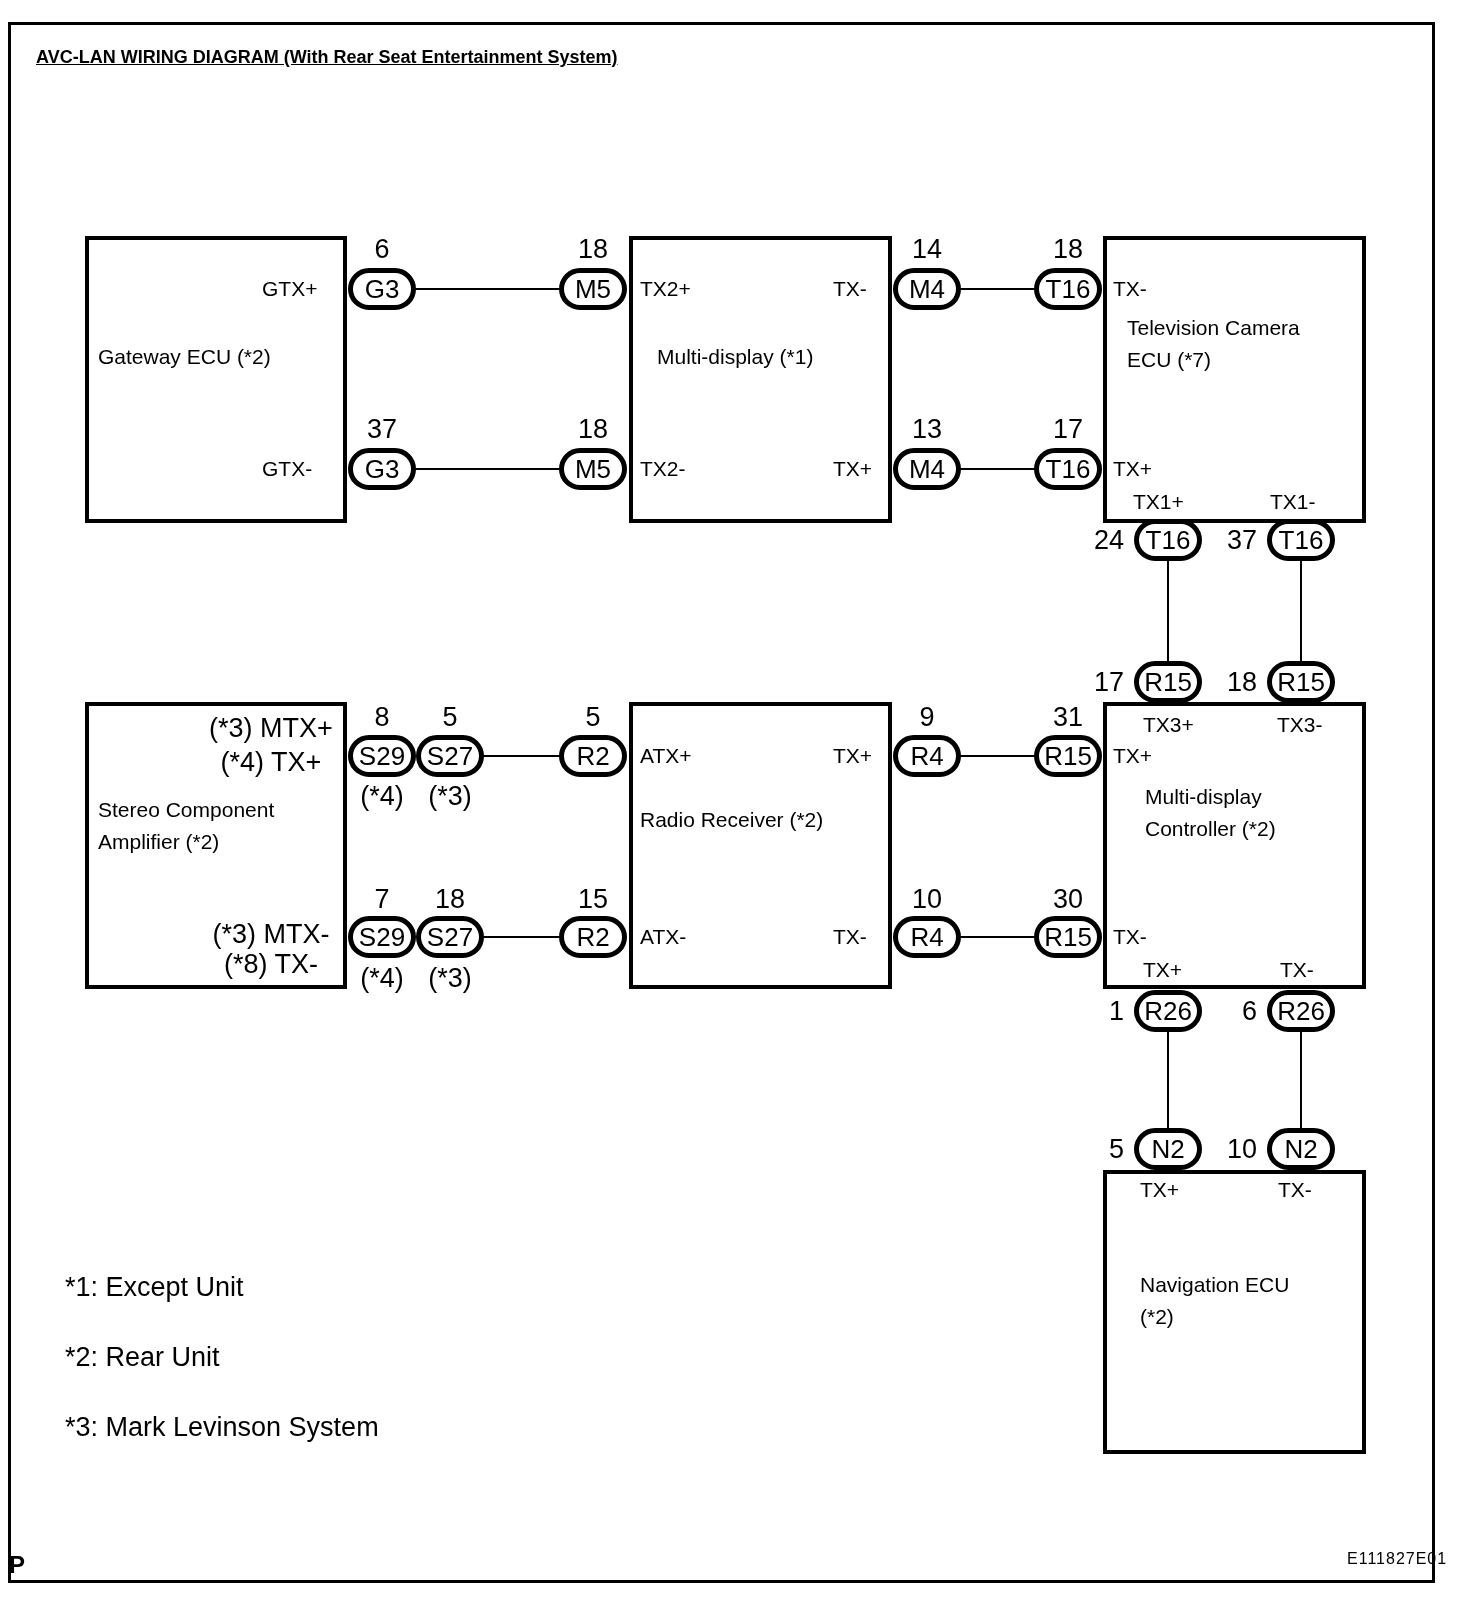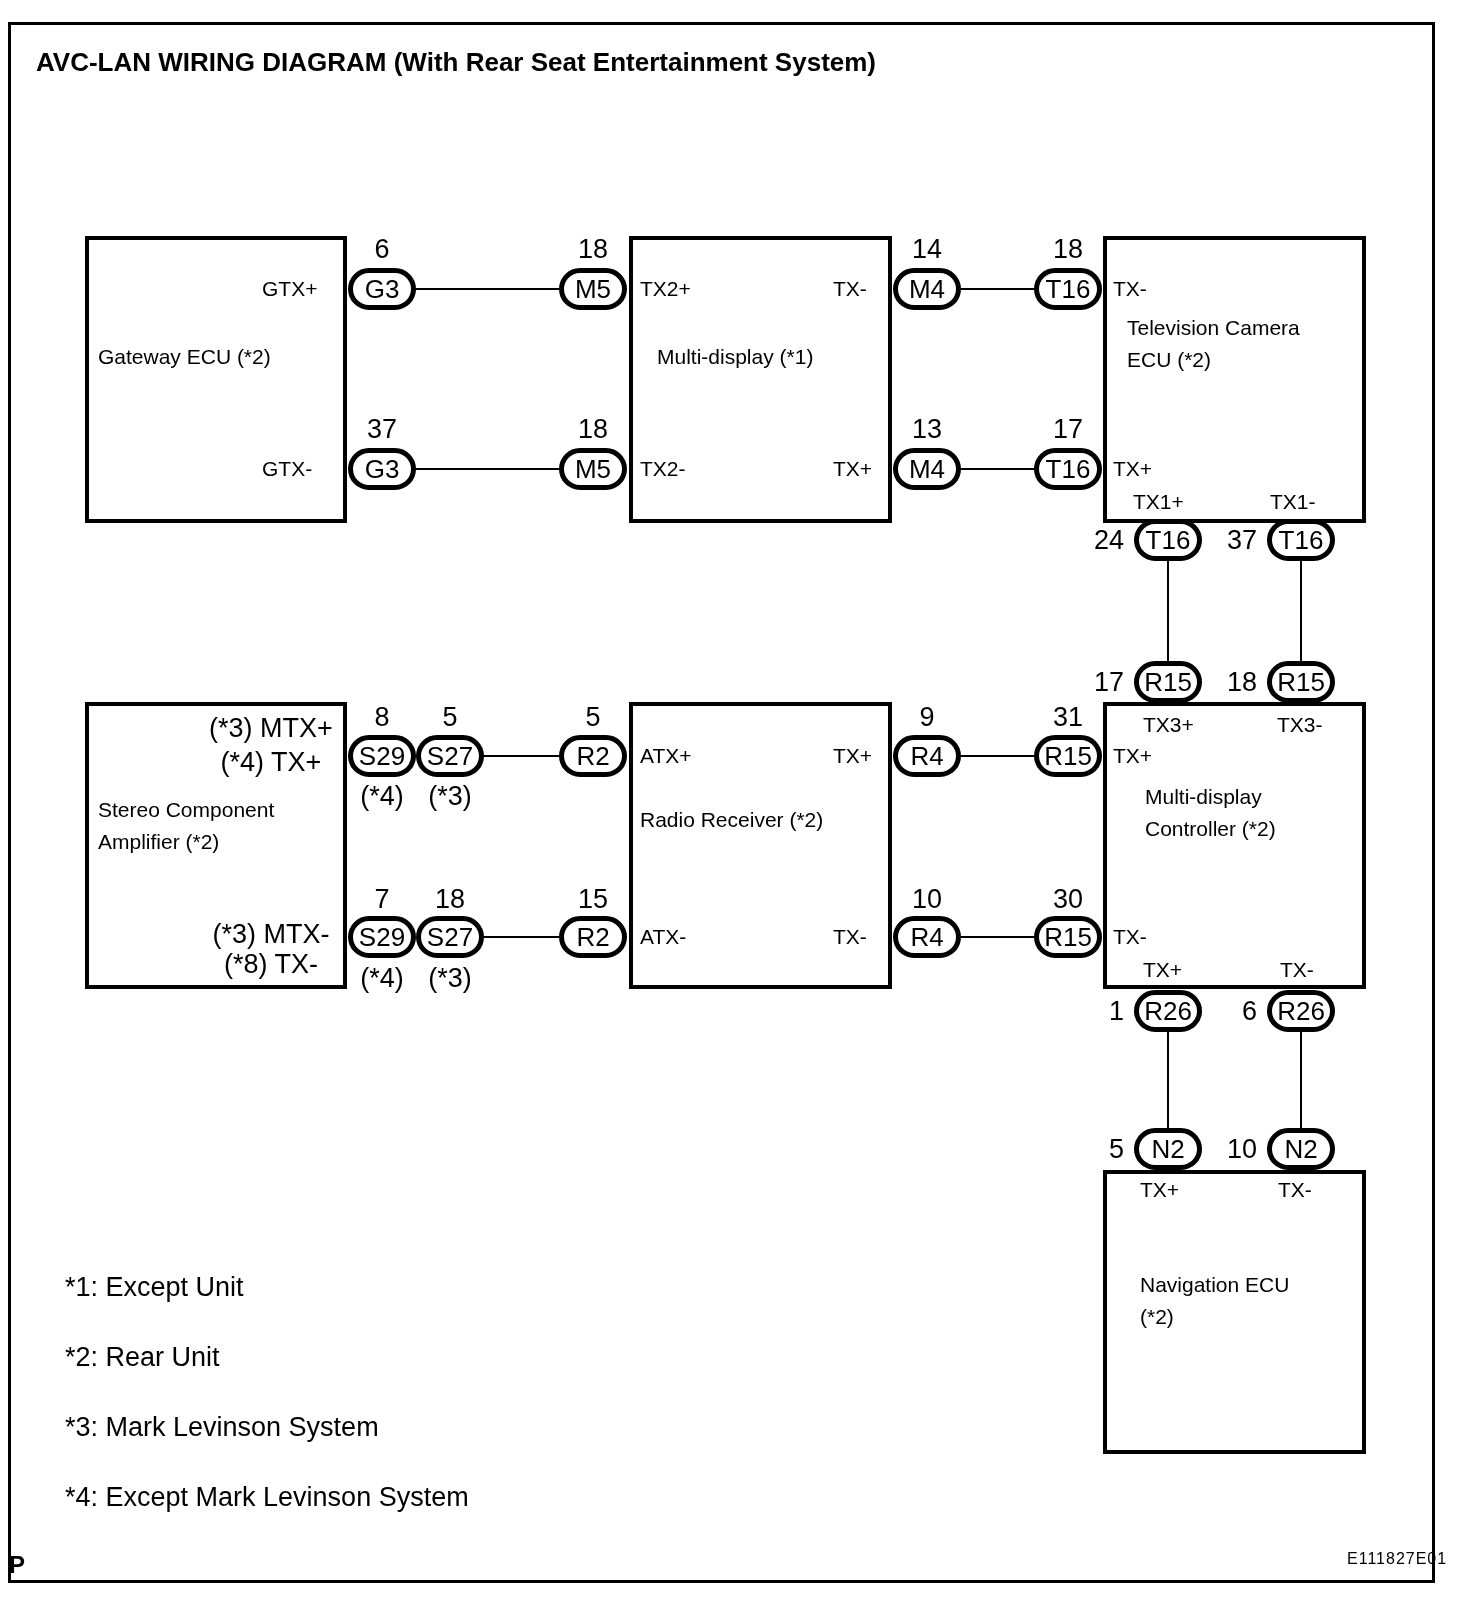--- a/index.html
+++ b/index.html
@@ -5,21 +5,21 @@
   :root { --line:#000000; --bg:#ffffff; }
   html,body { margin:0; padding:0; background:#fff; }
   .canvas {
     position:relative; width:1472px; height:1618px;
     background:var(--bg); color:var(--line);
     font-family:"Liberation Sans", sans-serif;
     overflow:hidden;
   }
   .frame { position:absolute; left:8px; top:22px; width:1427px; height:1561px;
            box-sizing:border-box; border:3px solid var(--line); }
-  .title { position:absolute; left:36px; top:47px; font-size:26px; font-weight:bold; white-space:nowrap; }
+  .title { position:absolute; left:36px; top:47px; font-size:18px; font-weight:bold; white-space:nowrap;text-decoration:underline; }
   .box  { position:absolute; box-sizing:border-box; border:4px solid var(--line); background:var(--bg); z-index:1; }
   .wire { position:absolute; background:var(--line); z-index:0; }
   .oval { position:absolute; width:68px; height:42px; box-sizing:border-box;
           border:5px solid var(--line); border-radius:21px; background:var(--bg);
           display:flex; align-items:center; justify-content:center;
           font-size:26px; z-index:3; }
   .lbl  { position:absolute; white-space:nowrap; font-size:21px; line-height:30px; z-index:2; }
   .lblc { position:absolute; width:132px; text-align:center; font-size:27px; line-height:30px; z-index:2; }
   .pin  { position:absolute; width:68px; text-align:center; font-size:27px; line-height:30px; z-index:2; }
   .pinL { position:absolute; width:64px; text-align:right; font-size:27px; line-height:30px; z-index:2; }
@@ -52,21 +52,21 @@
   <div class="box" style="left:629px;top:236px;width:263px;height:287px"></div>
   <div class="box" style="left:1103px;top:236px;width:263px;height:287px"></div>
   <div class="box" style="left:85px;top:702px;width:262px;height:287px"></div>
   <div class="box" style="left:629px;top:702px;width:263px;height:287px"></div>
   <div class="box" style="left:1103px;top:702px;width:263px;height:287px"></div>
   <div class="box" style="left:1103px;top:1170px;width:263px;height:284px"></div>
 
   <div class="lbl" style="left:98px;top:342px">Gateway ECU (*2)</div>
   <div class="lbl" style="left:657px;top:342px">Multi-display (*1)</div>
   <div class="lbl" style="left:1127px;top:313px">Television Camera</div>
-  <div class="lbl" style="left:1127px;top:345px">ECU (*2)</div>
+  <div class="lbl" style="left:1127px;top:345px">ECU (*7)</div>
   <div class="lbl" style="left:98px;top:795px">Stereo Component</div>
   <div class="lbl" style="left:98px;top:827px">Amplifier (*2)</div>
   <div class="lbl" style="left:640px;top:805px">Radio Receiver (*2)</div>
   <div class="lbl" style="left:1145px;top:782px">Multi-display</div>
   <div class="lbl" style="left:1145px;top:814px">Controller (*2)</div>
   <div class="lbl" style="left:1140px;top:1270px">Navigation ECU</div>
   <div class="lbl" style="left:1140px;top:1302px">(*2)</div>
 
   <div class="lbl" style="left:262px;top:274px">GTX+</div>
   <div class="lbl" style="left:262px;top:454px">GTX-</div>
@@ -153,18 +153,17 @@
   <div class="pinL" style="left:1193px;top:996px">6</div>
   <div class="oval" style="left:1267px;top:990px">R26</div>
   <div class="pinL" style="left:1060px;top:1134px">5</div>
   <div class="oval" style="left:1134px;top:1128px">N2</div>
   <div class="pinL" style="left:1193px;top:1134px">10</div>
   <div class="oval" style="left:1267px;top:1128px">N2</div>
 
   <div class="legend-item" style="left:65px;top:1272px">*1: Except Unit</div>
   <div class="legend-item" style="left:65px;top:1342px">*2: Rear Unit</div>
   <div class="legend-item" style="left:65px;top:1412px">*3: Mark Levinson System</div>
-  <div class="legend-item" style="left:65px;top:1482px">*4: Except Mark Levinson System</div>
 
   <div class="page-marker">P</div>
   <div class="figure-id">E111827E01</div>
 
 </div>
 
 </body></html>

